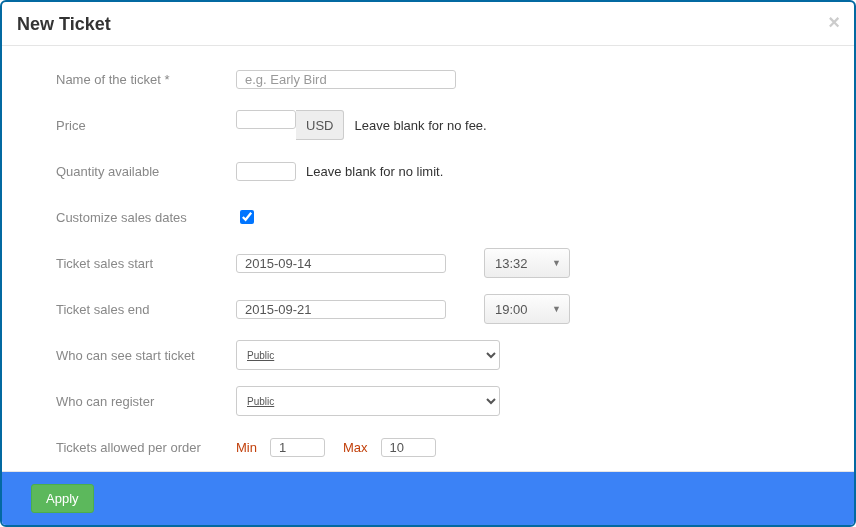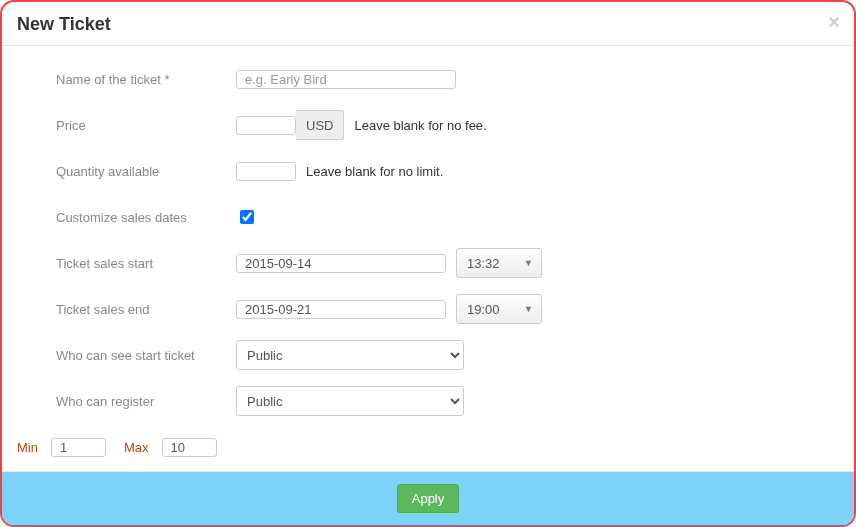--- a/index.html
+++ b/index.html
@@ -7,22 +7,22 @@
     margin: 0;
     padding: 0;
     font-family: "Helvetica Neue", Helvetica, Arial, sans-serif;
     font-size: 13px;
     background: #fff;
     color: #333;
   }
   .modal {
     width: 856px;
     height: 527px;
-    border: 2px solid #ef4444;
-    border-radius: 14px;
+    border: 2px solid #0369a1;
+    border-radius: 6px;
     position: relative;
     display: flex;
     flex-direction: column;
     overflow: hidden;
   }
   .modal-header {
     padding: 12px 15px 10px 15px;
     border-bottom: 1px solid #e5e5e5;
     position: relative;
   }
@@ -71,21 +71,21 @@
     border: 1px solid #ccc;
     border-radius: 3px;
     font-size: 13px;
     color: #555;
     background: #fff;
   }
   input[type="text"]::placeholder { color: #999; }
   .name-input { width: 220px; }
   .price-group {
     display: flex;
-    align-items: center;
+    align-items: flex-start;
   }
   .price-input {
     width: 60px;
     border-radius: 3px 0 0 3px;
   }
   .addon {
     display: inline-flex;
     align-items: center;
     padding: 0 10px;
     background: #eee;
@@ -108,47 +108,49 @@
     border: 1px solid #ccc;
     border-radius: 3px;
     background: linear-gradient(#fdfdfd, #eee);
     display: inline-flex;
     align-items: center;
     justify-content: space-between;
     padding: 0 8px 0 10px;
     font-size: 13px;
     color: #555;
     cursor: pointer;
+    margin-left: 28px;
   }
   .time-btn .caret {
     font-size: 9px;
     color: #777;
   }
   .select-visibility {
-    width: 228px;
+    width: 264px;
     height: 30px;
     border: 1px solid #ccc;
     border-radius: 3px;
     background: #fff;
-    font-size: 13px;
+    font-size: 10px;
     color: #555;
     padding: 0 6px;
+    text-decoration: underline;
   }
   .small-input { width: 55px; }
   .inline-label {
     font-size: 13px;
     color: #c2410c;
     margin-right: 3px;
   }
   .modal-footer {
-    background: #7dd3fc;
+    background: #3b82f6;
     border-top: 1px solid #e5e5e5;
     padding: 12px 29px;
     display: flex;
-    justify-content: center;
+    justify-content: flex-start;
   }
   .btn-apply {
     background: #5cb85c;
     border: 1px solid #4cae4c;
     color: #fff;
     padding: 6px 14px;
     border-radius: 3px;
     font-size: 13px;
     cursor: pointer;
   }
@@ -237,20 +239,21 @@
     <div class="form-row">
       <div class="form-label">Who can register</div>
       <div class="form-controls">
         <select class="select-visibility">
           <option>Public</option>
         </select>
       </div>
     </div>
 
     <div class="form-row">
+      <div class="form-label">Tickets allowed per order</div>
       <div class="form-controls">
         <span class="inline-label">Min</span>
         <input type="text" class="small-input" value="1" style="">
         <span class="inline-label" style="margin-left:8px">Max</span>
         <input type="text" class="small-input" value="10" style="">
       </div>
     </div>
 
   </div>
 

